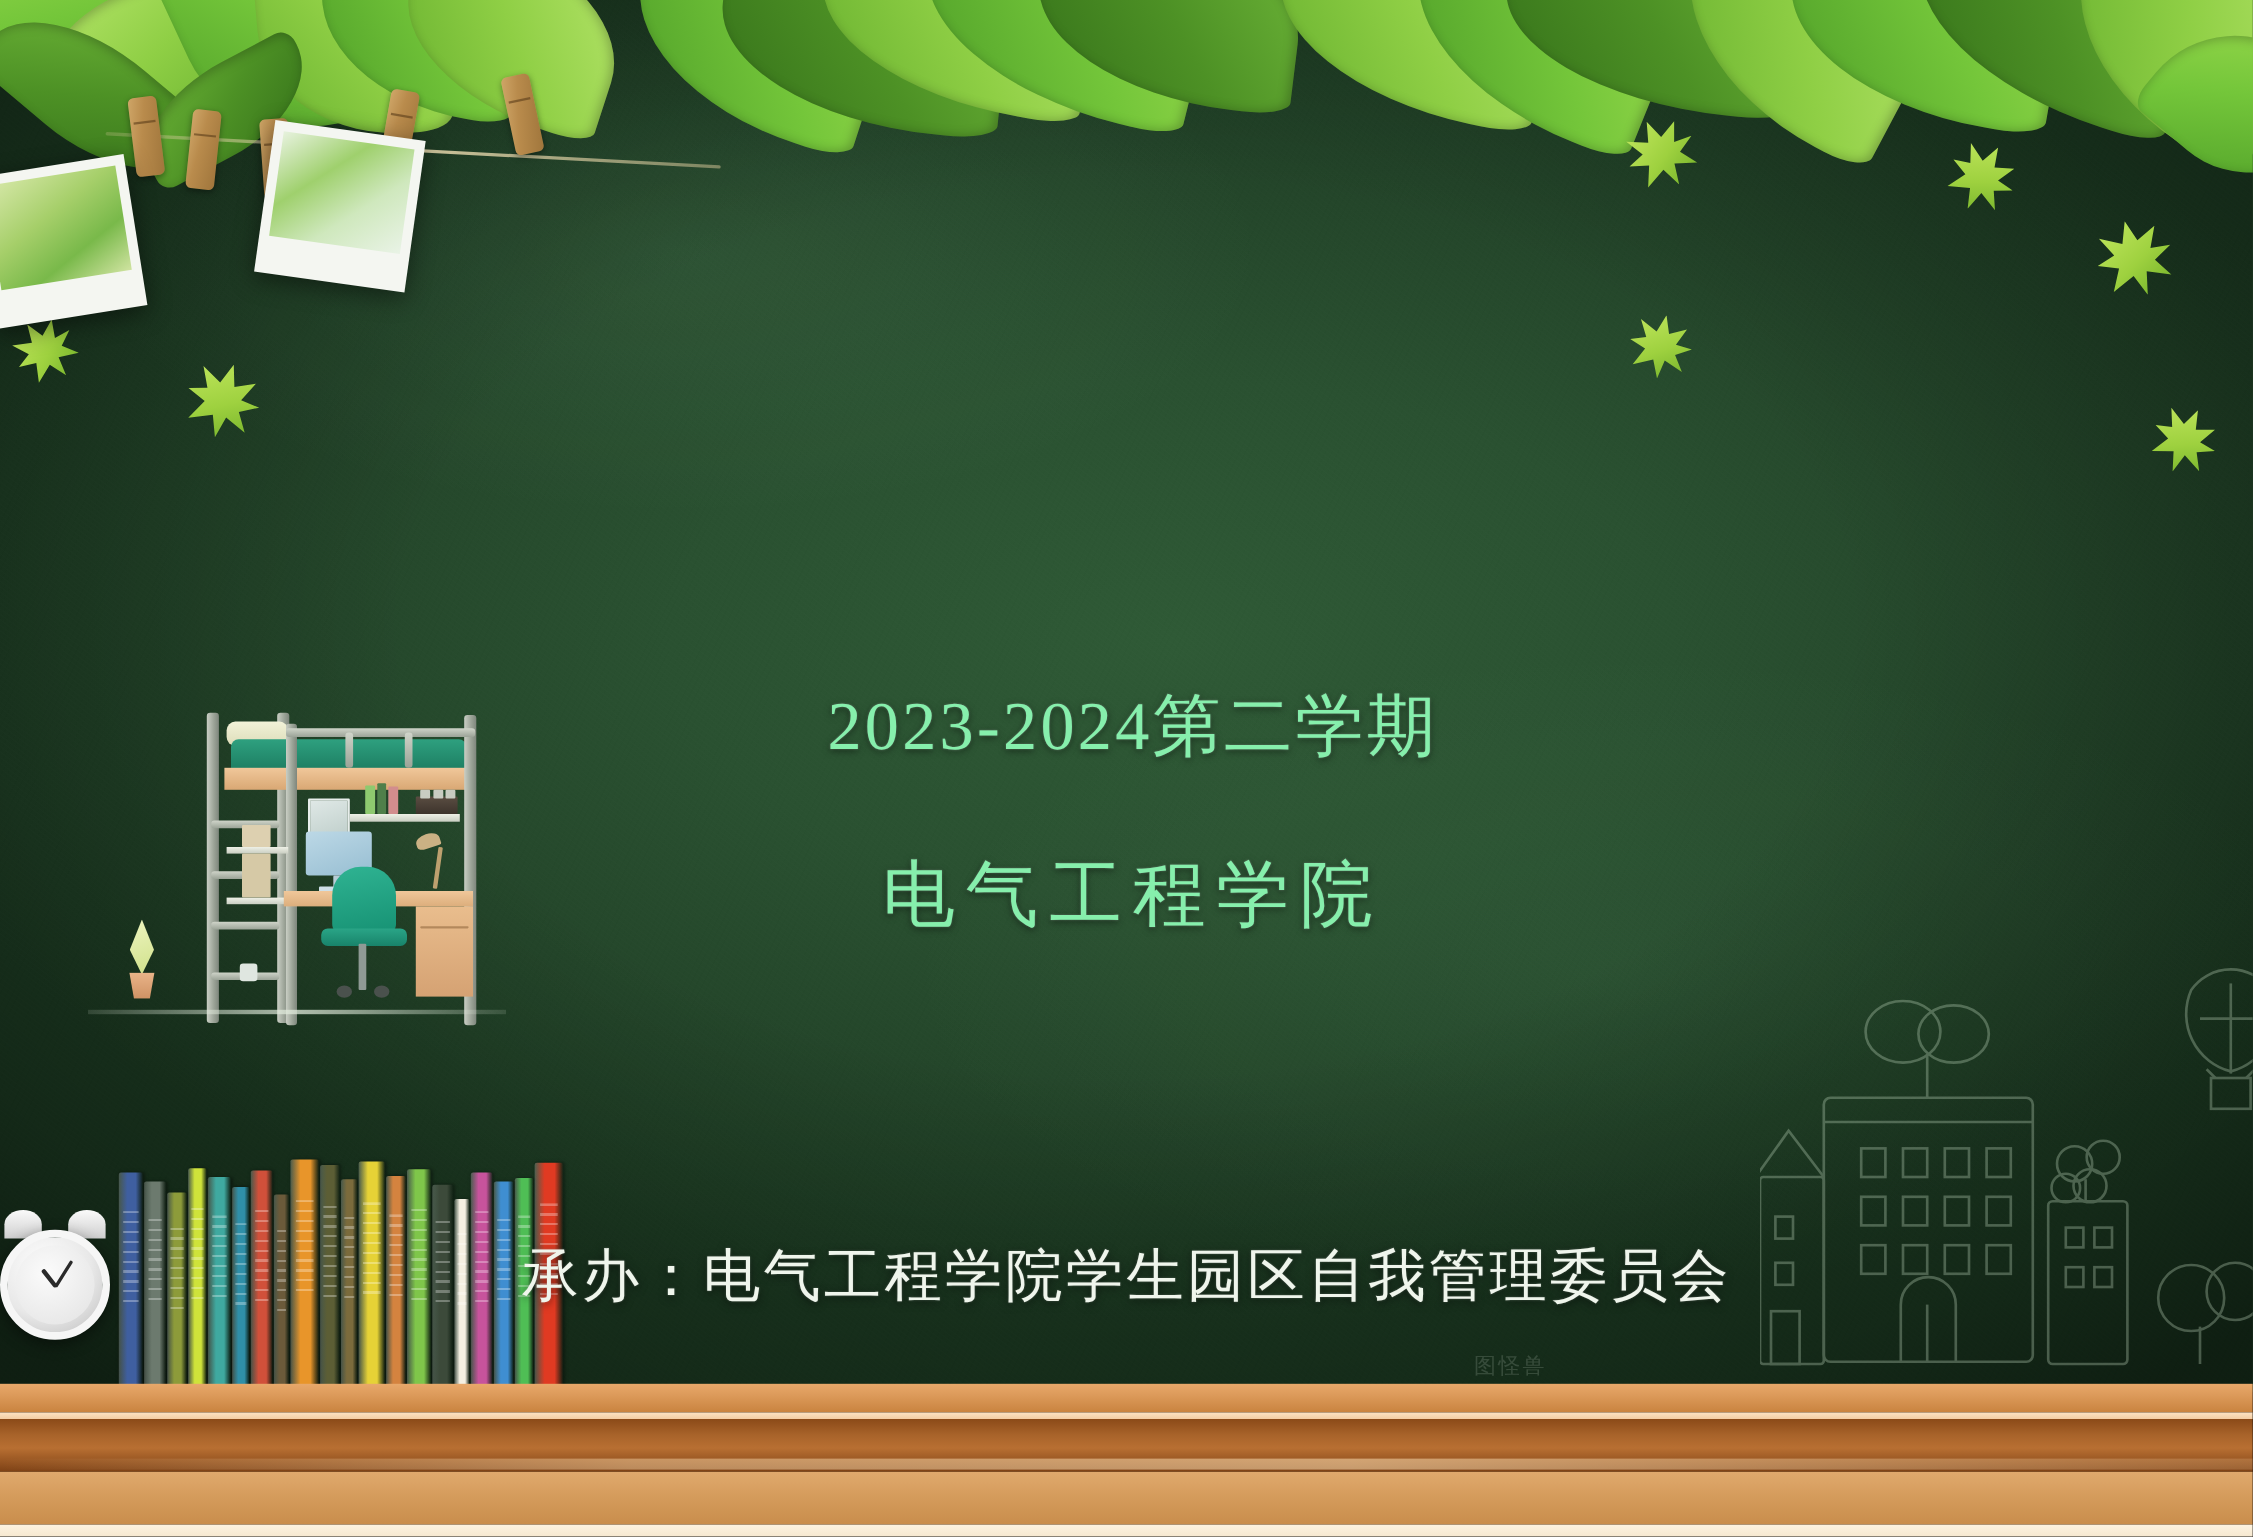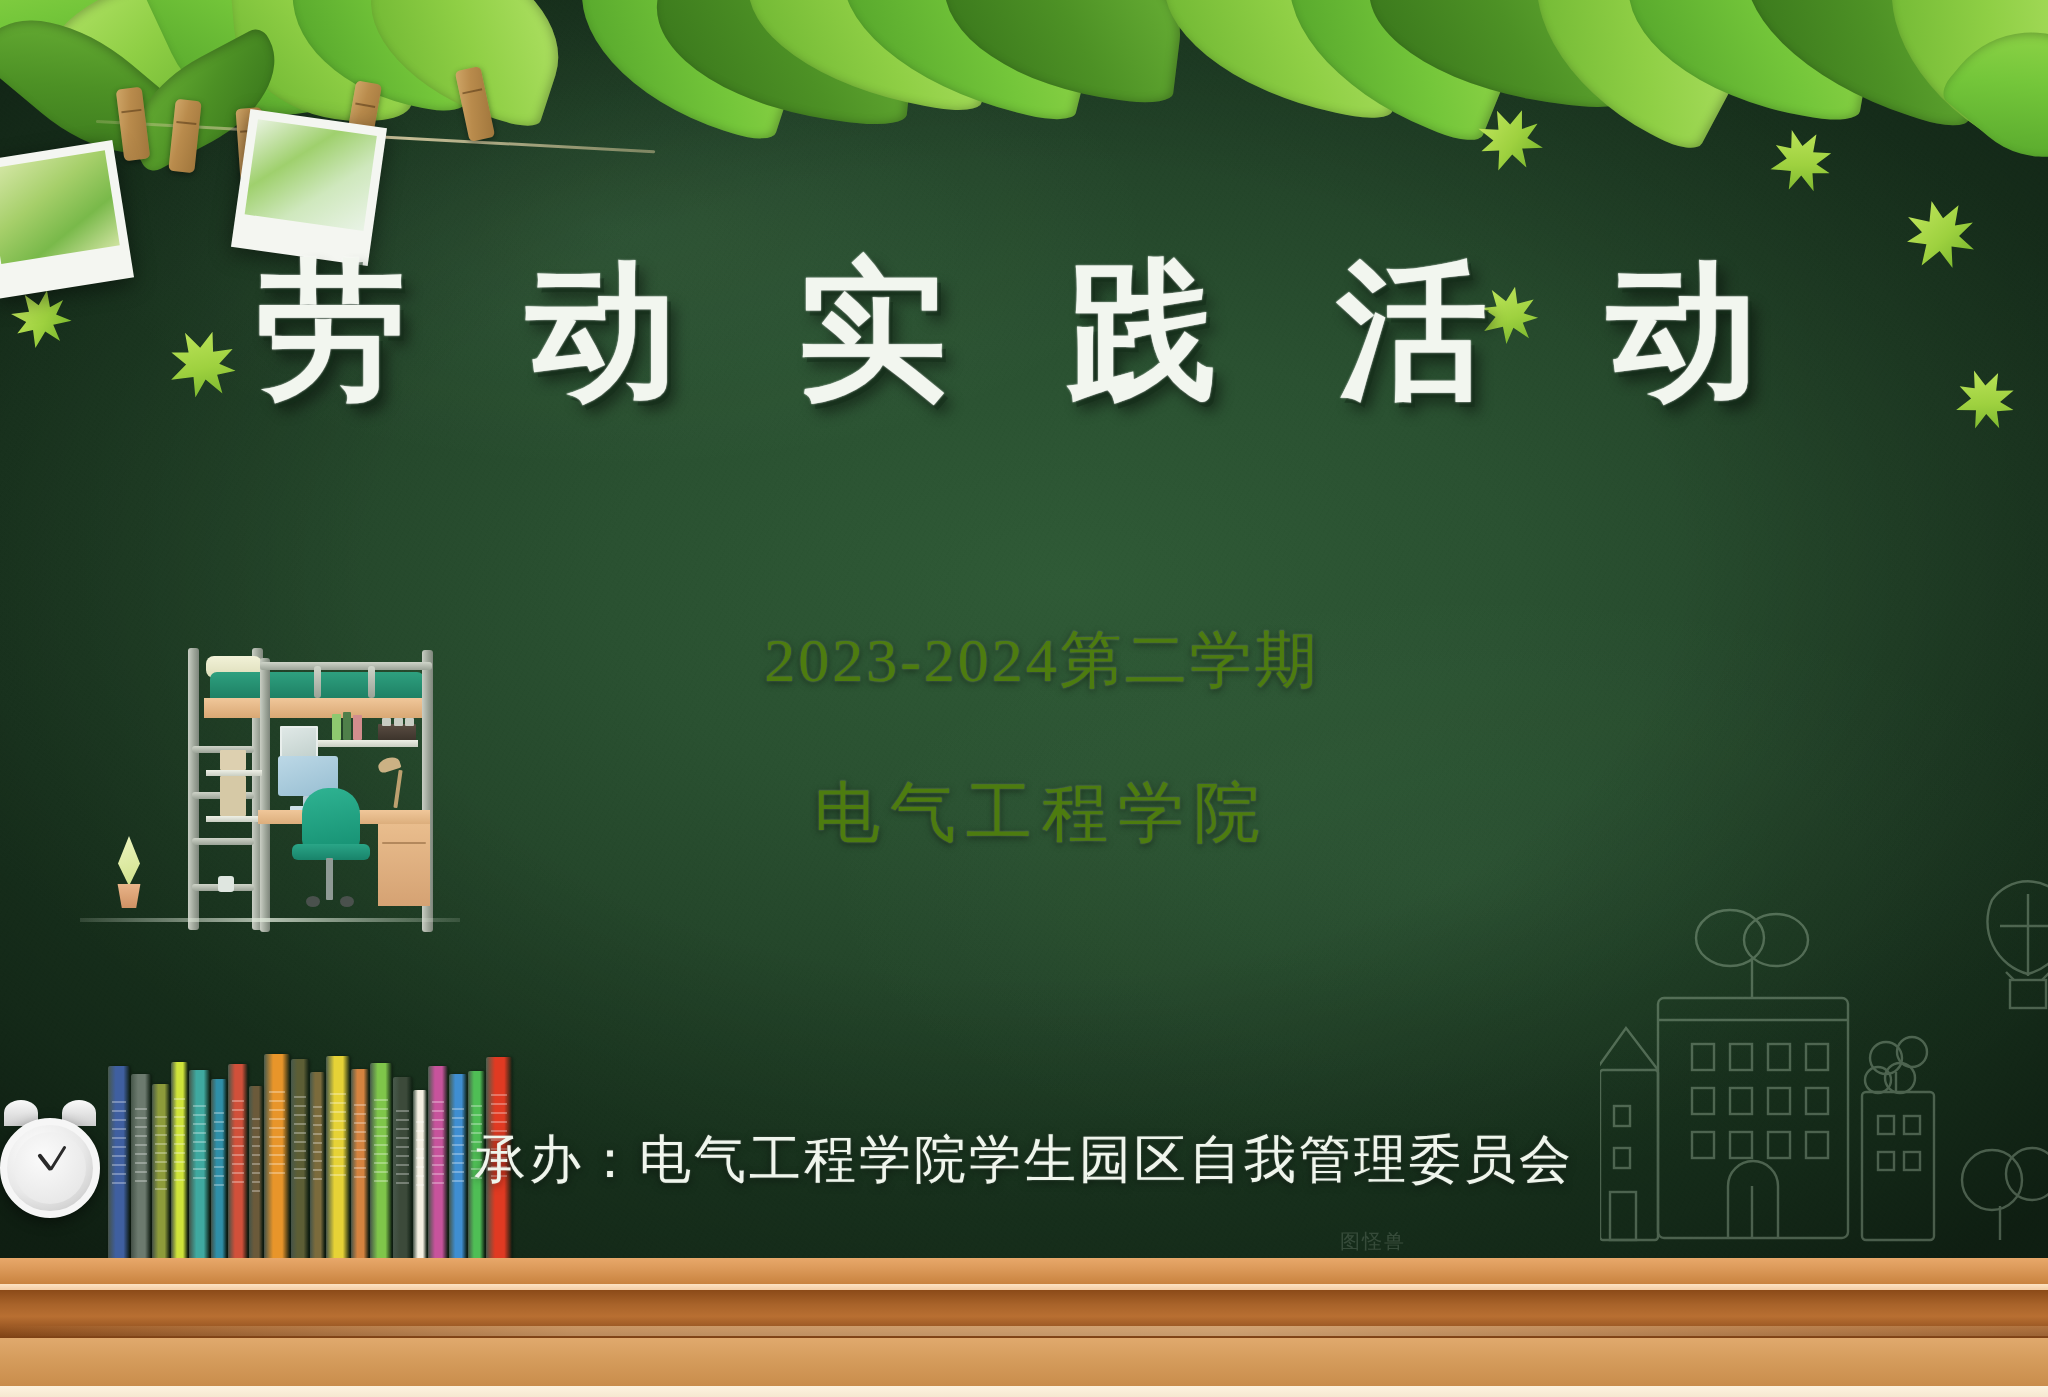--- a/index.html
+++ b/index.html
@@ -161,24 +161,24 @@
     letter-spacing: 34px;
     color: #f2f6ef;
     text-shadow:
       0 0 2px rgba(255,255,255,.9),
       4px 5px 0 rgba(20,45,25,.55),
       8px 10px 14px rgba(0,0,0,.45);
     white-space: nowrap;
   }
   .subtitle-block {
     position: absolute;
-    left: 392px; top: 618px;
+    left: 380px; top: 618px;
     width: 1300px;
     text-align: center;
-    color: #4d7c0f;
+    color: #86efac;
   }
   .line-term {
     font-size: 62px;
     letter-spacing: 3px;
     text-shadow: 0 2px 7px rgba(0,0,0,.5), 0 0 2px rgba(255,255,255,.35);
     margin-bottom: 66px;
   }
   .line-college {
     font-size: 66px;
     letter-spacing: 10px;
@@ -416,21 +416,20 @@
   <div class="ledge">
     <div class="ledge-1"></div>
     <div class="ledge-2"></div>
     <div class="ledge-3">
       <div class="ledge-hi"></div>
     </div>
     <div class="ledge-4"></div>
     <div class="ledge-5"></div>
   </div>
 
-  <div class="main-title">劳 动 实 践 活 动</div>
 
   <div class="subtitle-block">
     <div class="line-term">2023-2024第二学期</div>
     <div class="line-college">电气工程学院</div>
   </div>
 
   <div class="organizer">承办：电气工程学院学生园区自我管理委员会</div>
   <div class="watermark">图怪兽</div>
 
 </div>

